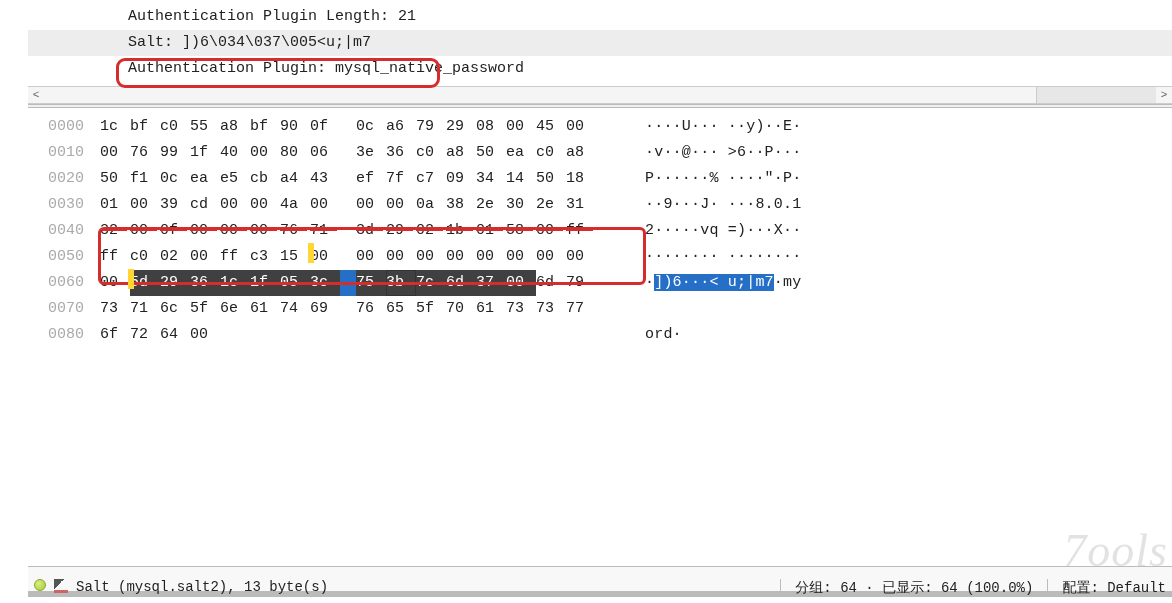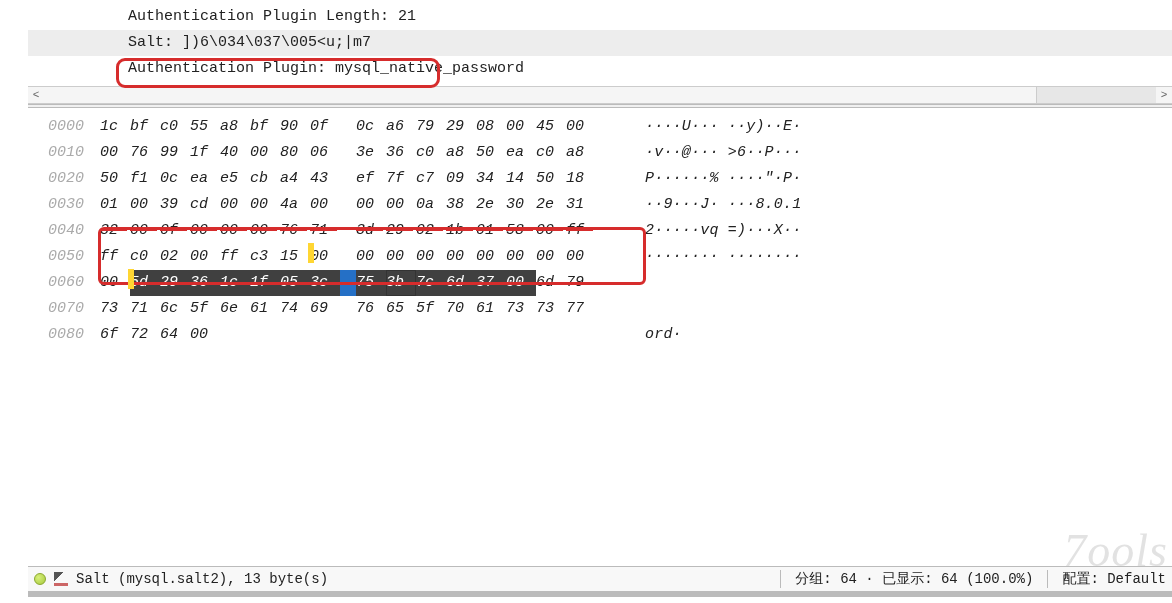--- a/index.html
+++ b/index.html
@@ -71,21 +71,20 @@
     height: 4px;
     background: #f0f0f0;
     border-top: 1px solid #bbb;
     border-bottom: 1px solid #bbb;
   }
   .hex-pane {
     position: relative;
     padding: 6px 0 0 0;
     flex: 1;
     background: #fff;
-    font-style: italic;
   }
   .hex-row {
     display: flex;
     line-height: 26px;
     padding: 0 0 0 20px;
   }
   .offset {
     width: 52px;
     color: #aaa;
   }
@@ -113,21 +112,21 @@
     position: absolute;
     pointer-events: none;
     border: 3px solid #d62c2c;
     border-radius: 6px;
   }
   .status-bar {
     height: 24px;
     border-top: 1px solid #bbb;
     background: #f8f8f8;
     display: flex;
-    align-items: center;
+    align-items: flex-start;
     font-size: 14px;
     padding: 12px 6px;
     gap: 8px;
   }
   .status-dot {
     width: 12px; height: 12px; border-radius: 50%;
     background: radial-gradient(circle at 35% 35%, #d8f07a, #a6c93e);
     border: 1px solid #8ba82f;
     flex-shrink: 0;
   }
@@ -325,20 +324,21 @@
           <span class="gap sel-hex-space"></span>
           <span class="byte sel-hex">75 </span>
           <span class="byte sel-hex outline-byte">3b </span>
           <span class="byte sel-hex">7c </span>
           <span class="byte sel-hex">6d </span>
           <span class="byte sel-hex">37 </span>
           <span class="byte sel-hex">00 </span>
           <span class="byte">6d </span>
           <span class="byte">79 </span>
         </span>
+        <span class="ascii"><span>·</span><span class="sel-ascii">])6···&lt; u;|m7</span><span>·my</span></span>
       </div>
       <div class="hex-row">
         <span class="offset">0070</span>
         <span class="hexbytes">
           <span class="byte">73 </span>
           <span class="byte">71 </span>
           <span class="byte">6c </span>
           <span class="byte">5f </span>
           <span class="byte">6e </span>
           <span class="byte">61 </span>

